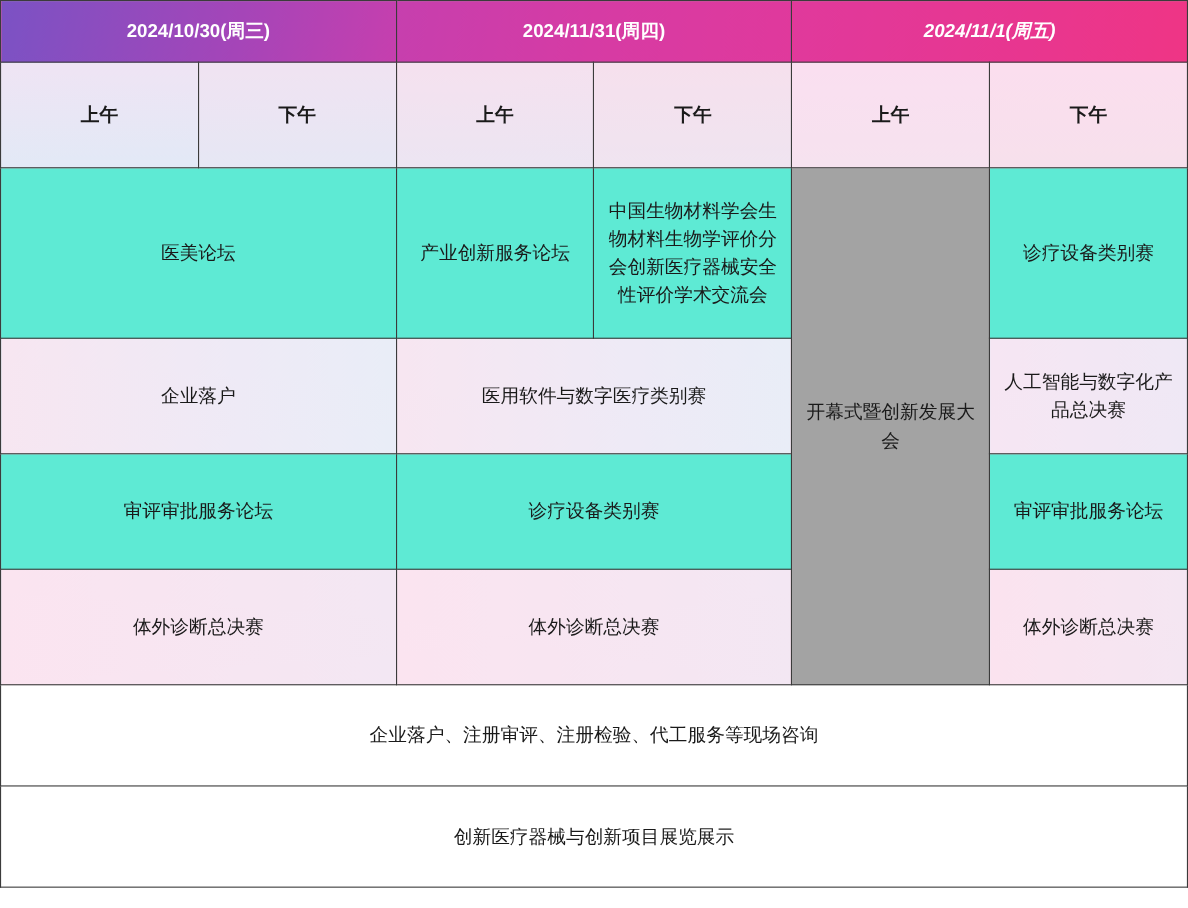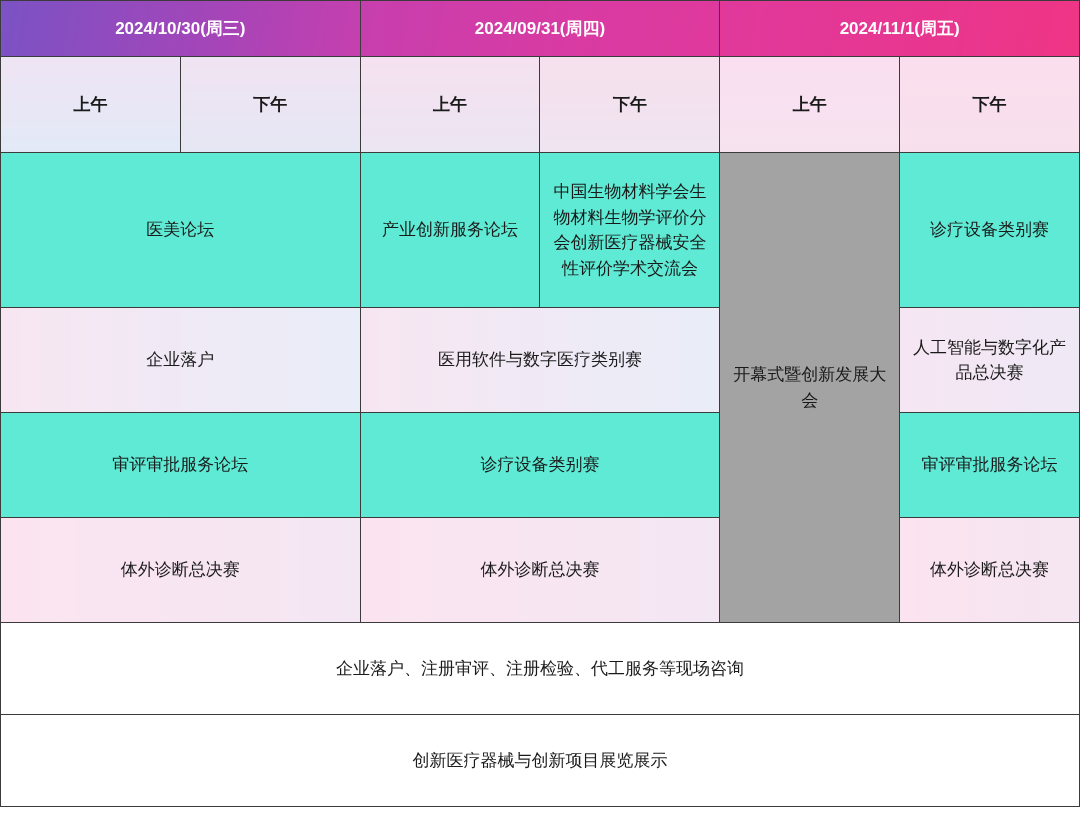--- a/index.html
+++ b/index.html
@@ -39,21 +39,21 @@
   
   .day-head {
     color: #ffffff;
     font-weight: bold;
     font-size: 19px;
     height: 56px;
     border-color: #3b3b3b;
   }
   .day-1 { background: linear-gradient(100deg, #7b52c4 0%, #a545b8 60%, #c63fae 100%); }
   .day-2 { background: linear-gradient(100deg, #c63fae 0%, #d63ba4 50%, #e0399c 100%); }
-  .day-3 { background: linear-gradient(100deg, #e0399c 0%, #e8368f 60%, #ef3585 100%); }
+  .day-3 { background: linear-gradient(100deg, #e0399c 0%, #e8368f 60%, #ef3585 100%); font-style: italic; }
 
   
   .sess {
     font-weight: bold;
     font-size: 18px;
     height: 96px;
   }
   .sess-a { background: linear-gradient(180deg, #efe4f4 0%, #e2e9f6 100%); }
   .sess-b { background: linear-gradient(180deg, #f0e3f2 0%, #e6e7f4 100%); }
   .sess-c { background: linear-gradient(180deg, #f5e1ef 0%, #ece5f2 100%); }
@@ -80,21 +80,21 @@
   .cell-multiline { white-space: pre-line; }
 </style>
 </head>
 <body>
 
 <div class="schedule">
   <table class="grid">
     <tbody>
       <tr>
         <td class="day-head day-1" colspan="2">2024/10/30(周三)</td>
-        <td class="day-head day-2" colspan="2">2024/09/31(周四)</td>
+        <td class="day-head day-2" colspan="2">2024/11/31(周四)</td>
         <td class="day-head day-3" colspan="2">2024/11/1(周五)</td>
       </tr>
       <tr>
         <td class="sess sess-a">上午</td>
         <td class="sess sess-b">下午</td>
         <td class="sess sess-c">上午</td>
         <td class="sess sess-d">下午</td>
         <td class="sess sess-e">上午</td>
         <td class="sess sess-f">下午</td>
       </tr>

